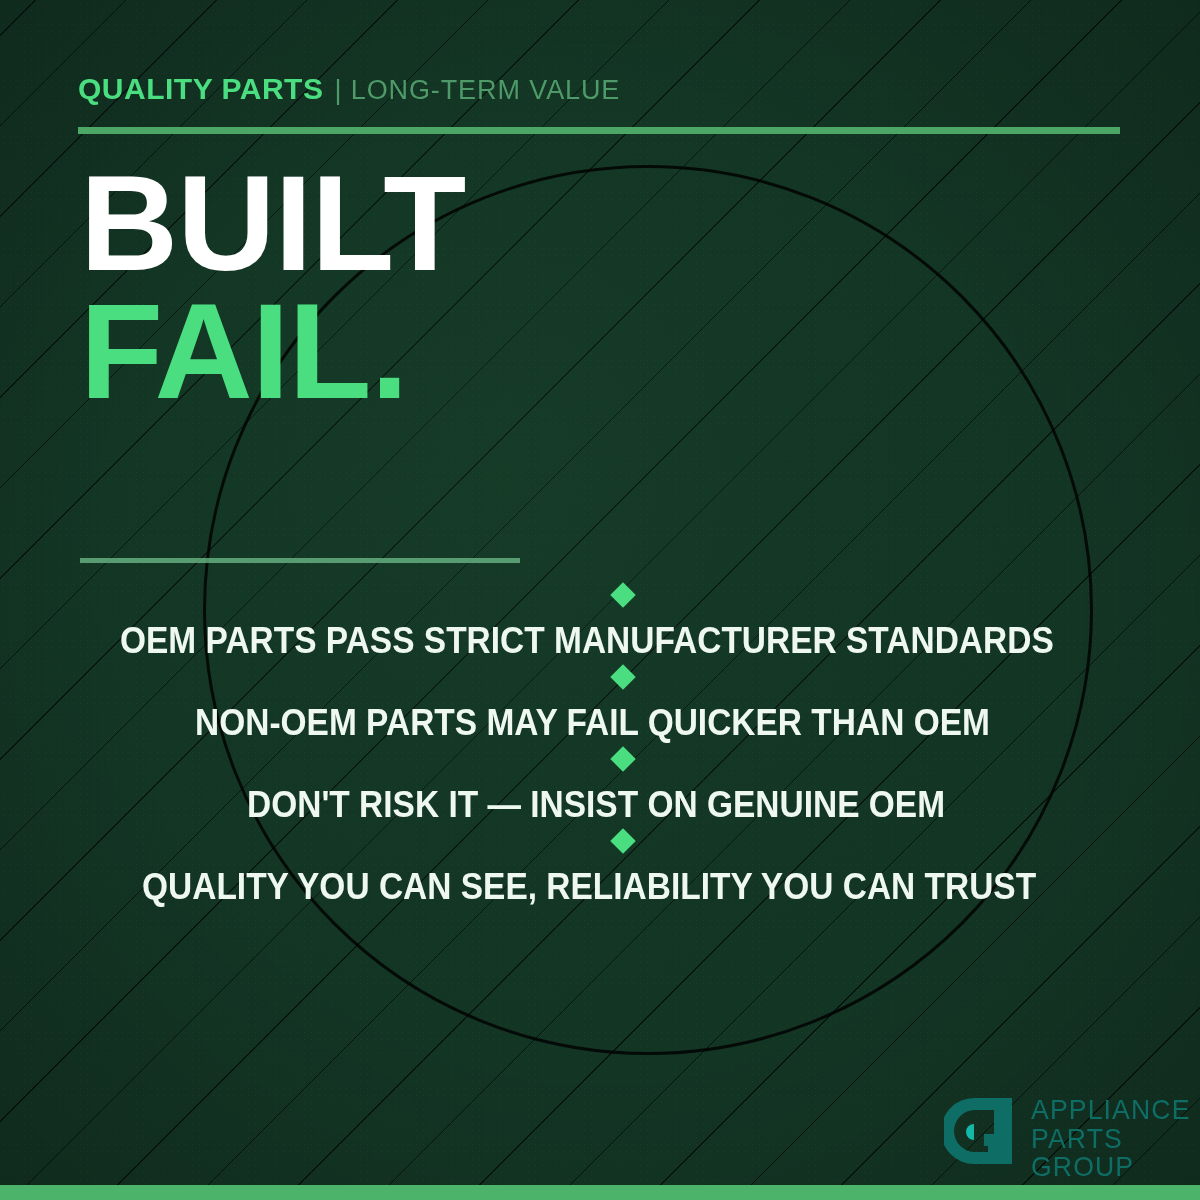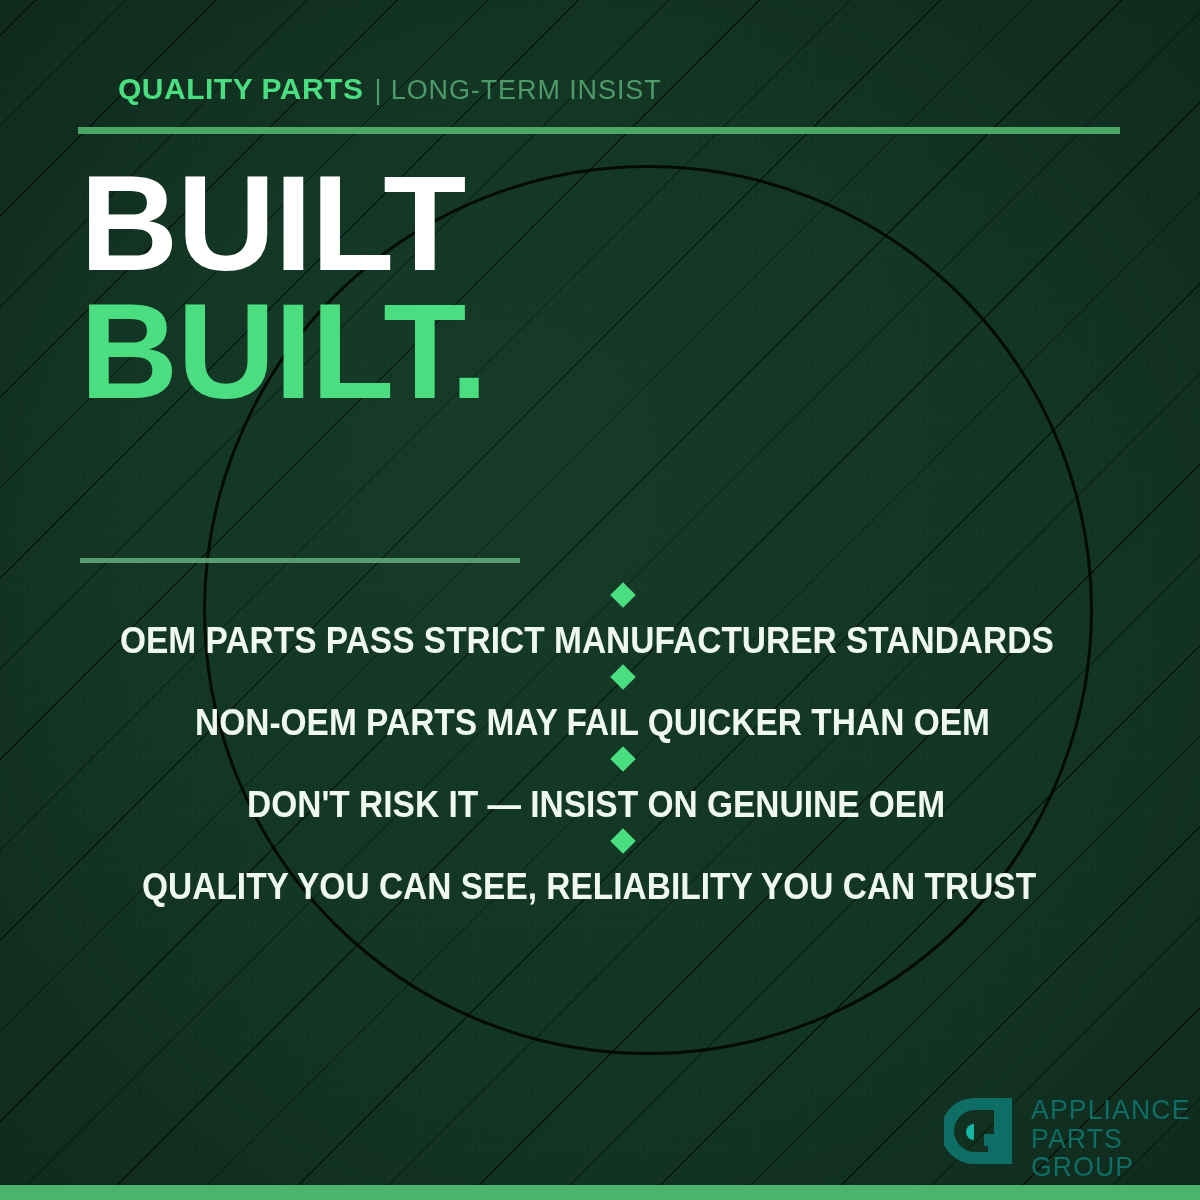--- a/index.html
+++ b/index.html
@@ -61,21 +61,20 @@
     border-radius:50%;
     pointer-events:none;
   }
 
   
   .kicker {
     position:absolute;
     left:78px; top:72px;
     display:flex; align-items:baseline; gap:11px;
     white-space:nowrap;
-    margin-left:40px;
   }
   .kicker-main {
     font-size:30px; font-weight:bold;
     letter-spacing:.5px;
     color:#4ADE80;
   }
   .kicker-sub {
     font-size:27px; font-weight:normal;
     letter-spacing:.9px;
     color:#4e9a69;
@@ -181,27 +180,27 @@
 
 <div class="poster">
 
   <div class="bg-stripes"></div>
   <div class="bg-noise"></div>
   <div class="bg-vignette"></div>
   <div class="deco-circle"></div>
 
   <div class="kicker">
     <span class="kicker-main">QUALITY PARTS</span>
-    <span class="kicker-sub">| LONG-TERM INSIST</span>
+    <span class="kicker-sub">| LONG-TERM VALUE</span>
   </div>
   <div class="rule-top"></div>
 
   <div class="headline">
     <span class="hl-line">BUILT</span>
-    <span class="hl-line hl-accent">BUILT.</span>
+    <span class="hl-line hl-accent">FAIL.</span>
   </div>
   <div class="rule-mid"></div>
 
   <div class="bullets">
     <div class="bullet-row">
       <span class="bullet-diamond"></span>
       <span class="bullet-text">OEM PARTS PASS STRICT MANUFACTURER STANDARDS</span>
     </div>
     <div class="bullet-row">
       <span class="bullet-diamond"></span>

